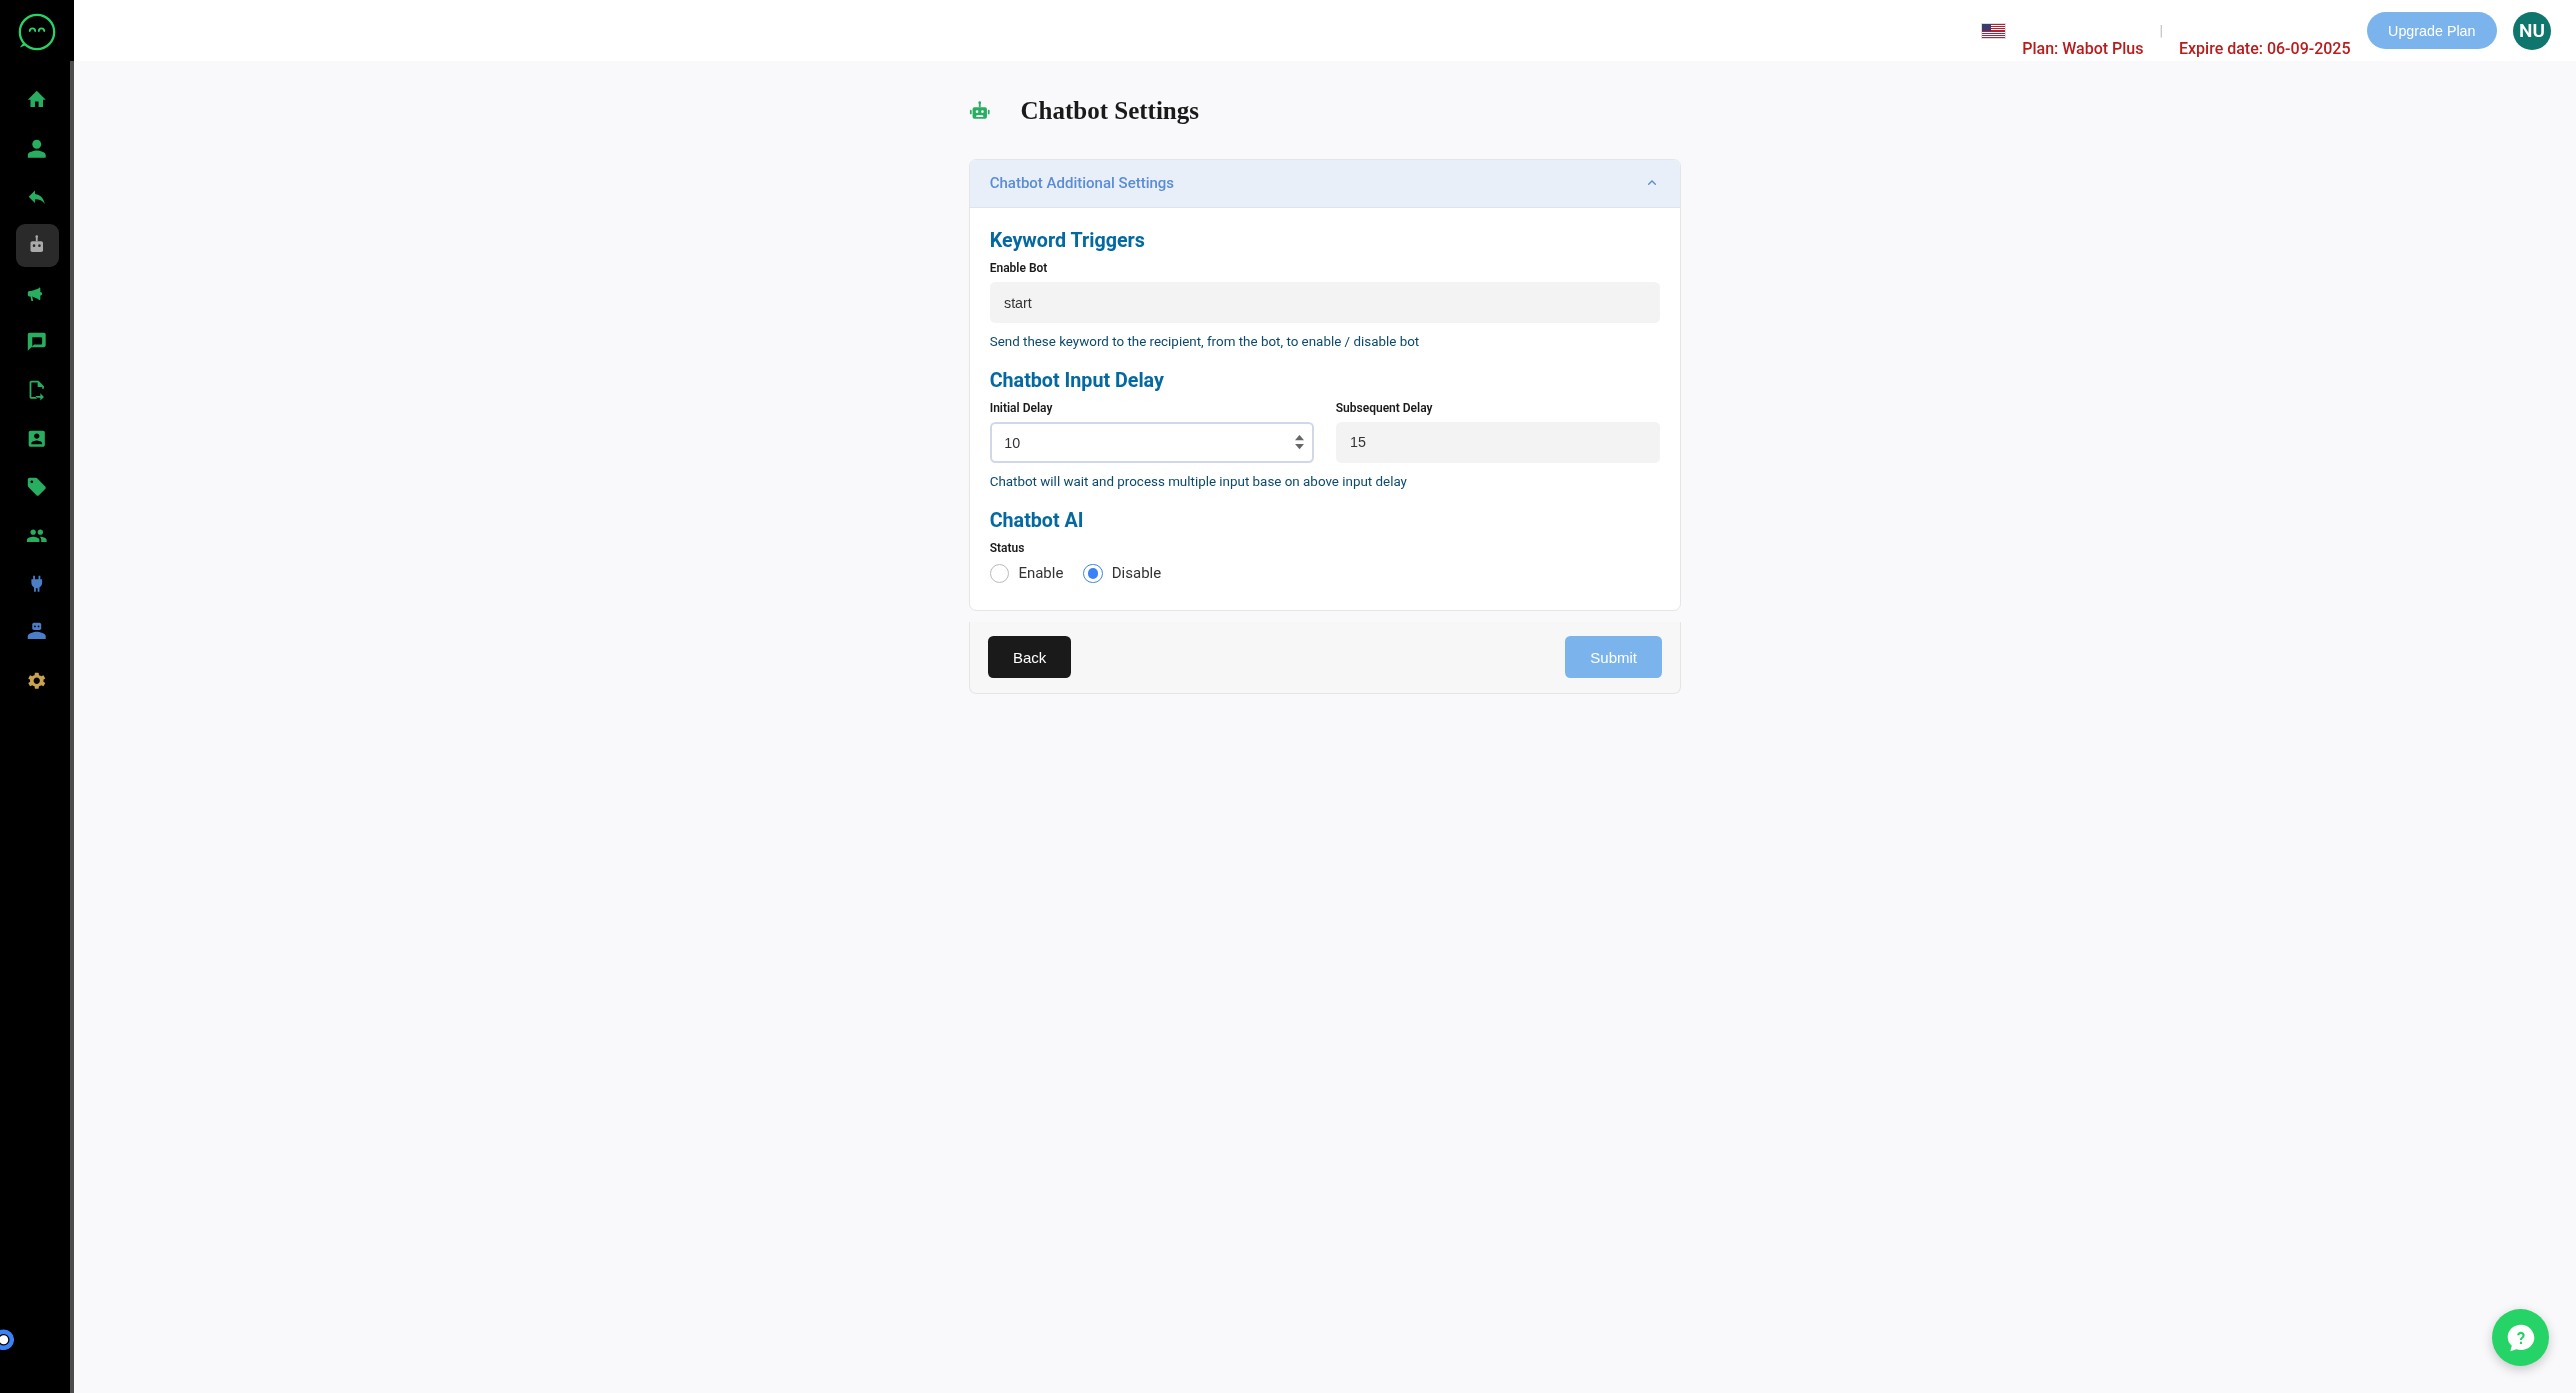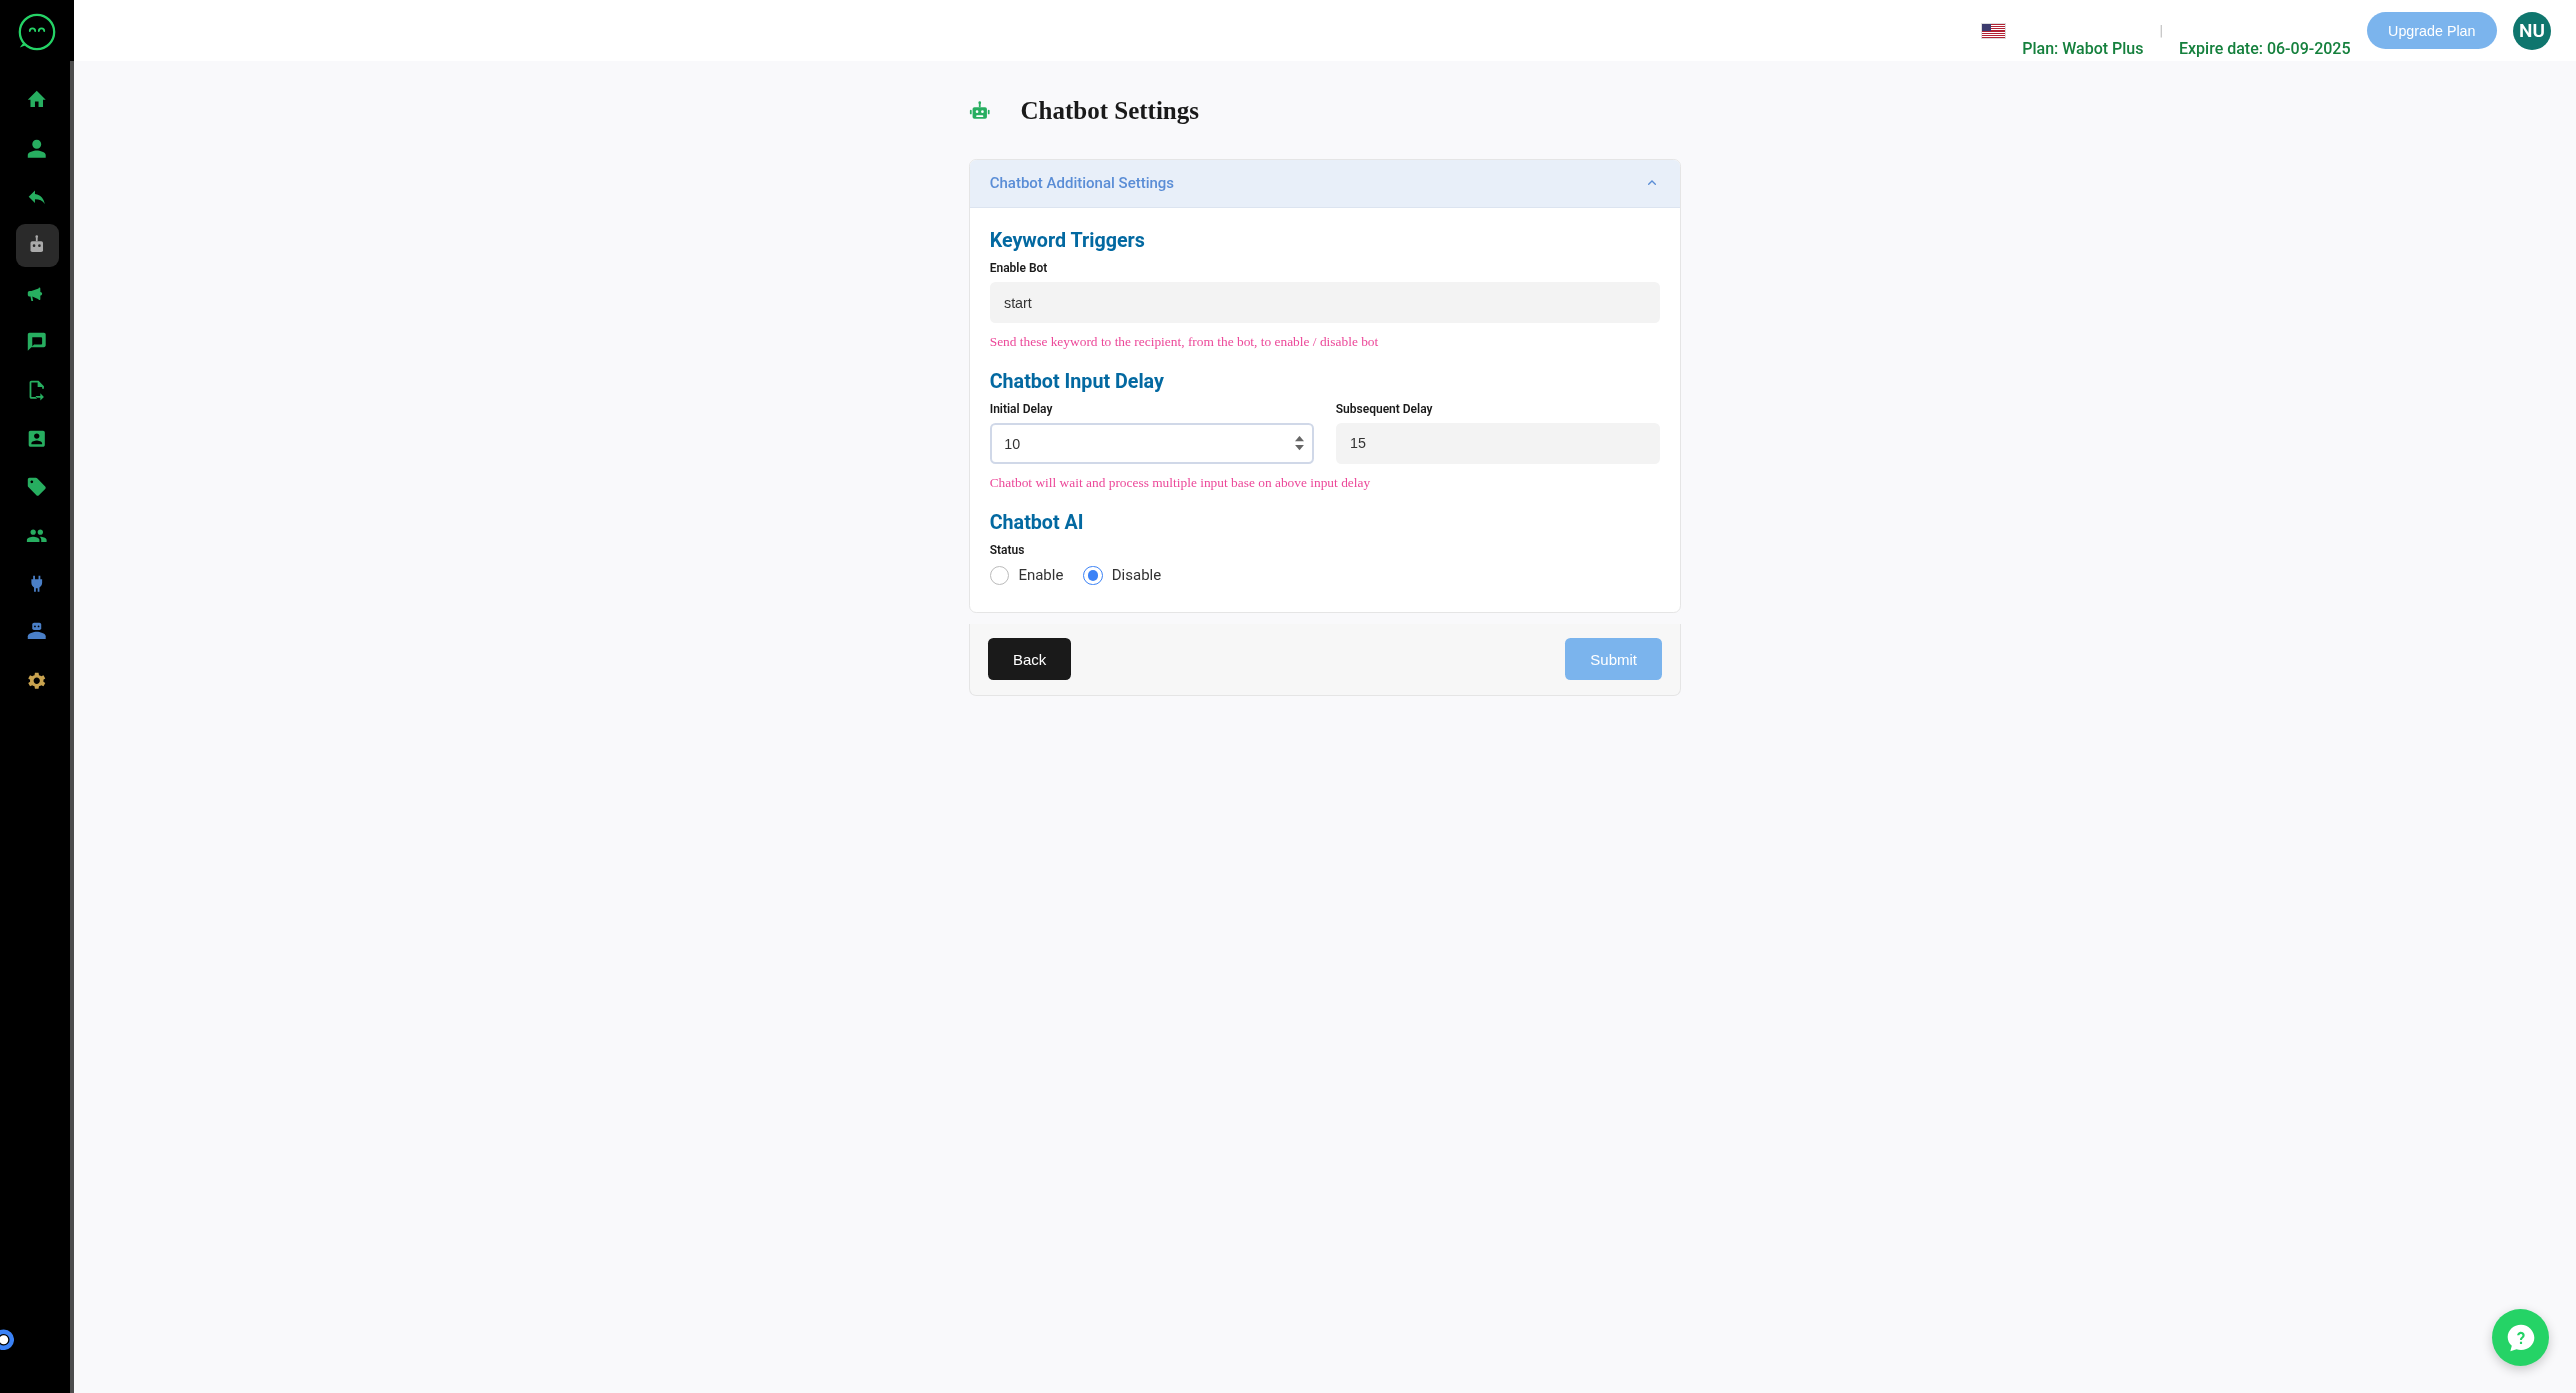--- a/index.html
+++ b/index.html
@@ -144,21 +144,21 @@
       position: absolute;
       top: 0;
       left: 0;
       width: 40%;
       height: 54%;
       background: #3c3b6e;
     }
     
     .header-text {
       font-size: 16px;
-      color: #15803d;
+      color: #b91c1c;
       font-weight: 500;
       margin-top: 36px;
     }
     
     .header-divider {
       color: #bbb;
     }
     
     .upgrade-btn {
       background: #7bb4ed;
@@ -309,23 +309,22 @@
       width: 10.7px;
       height: 7.2px;
       display: flex;
       align-items: center;
       justify-content: center;
       cursor: pointer;
     }
     
     .help-text {
       font-size: 13.4px;
-      color: #ec4899;
+      color: #0c4a6e;
       margin-bottom: 19.7px;
-      font-family: Liberation Serif, serif;
     }
     
     .delay-section {
       margin-top: 7.2px;
     }
     
     .ai-section {
       margin-top: 7.2px;
     }
     

